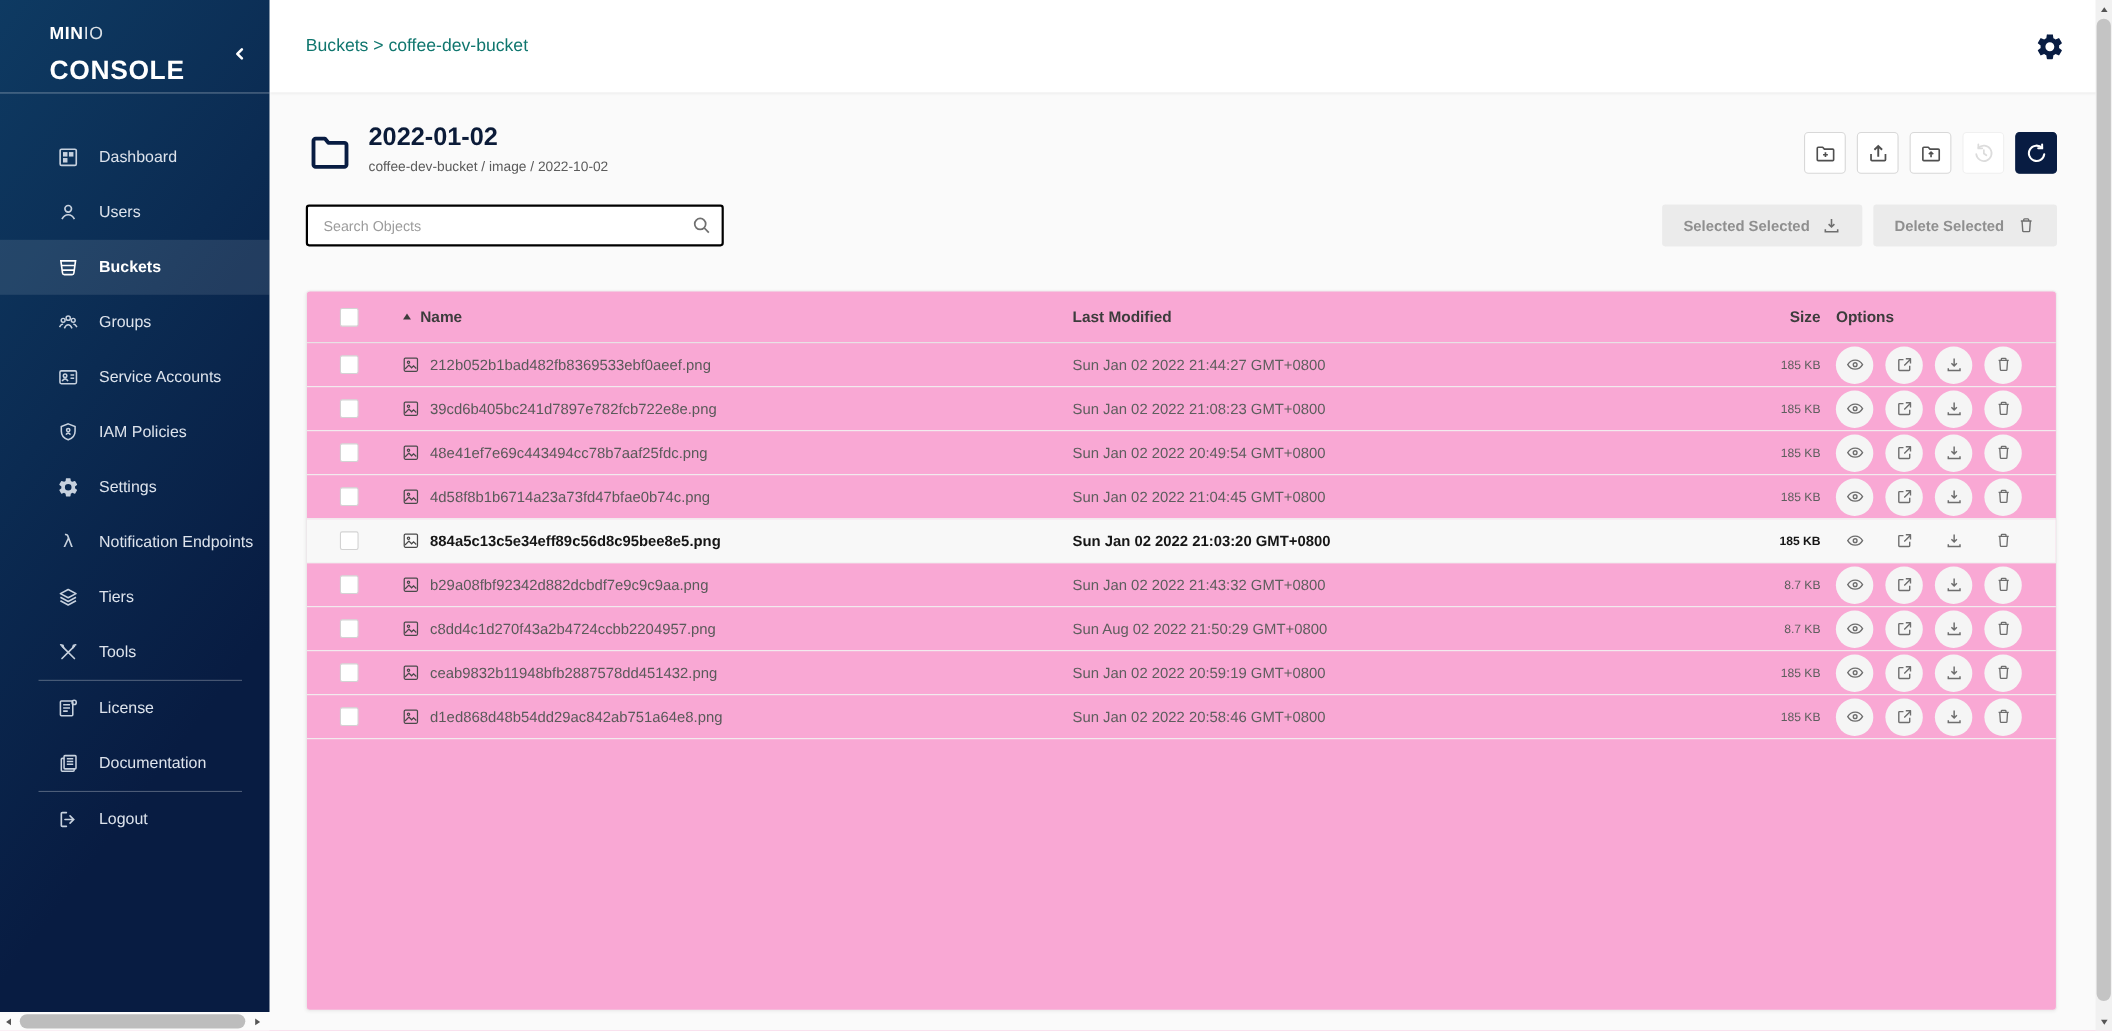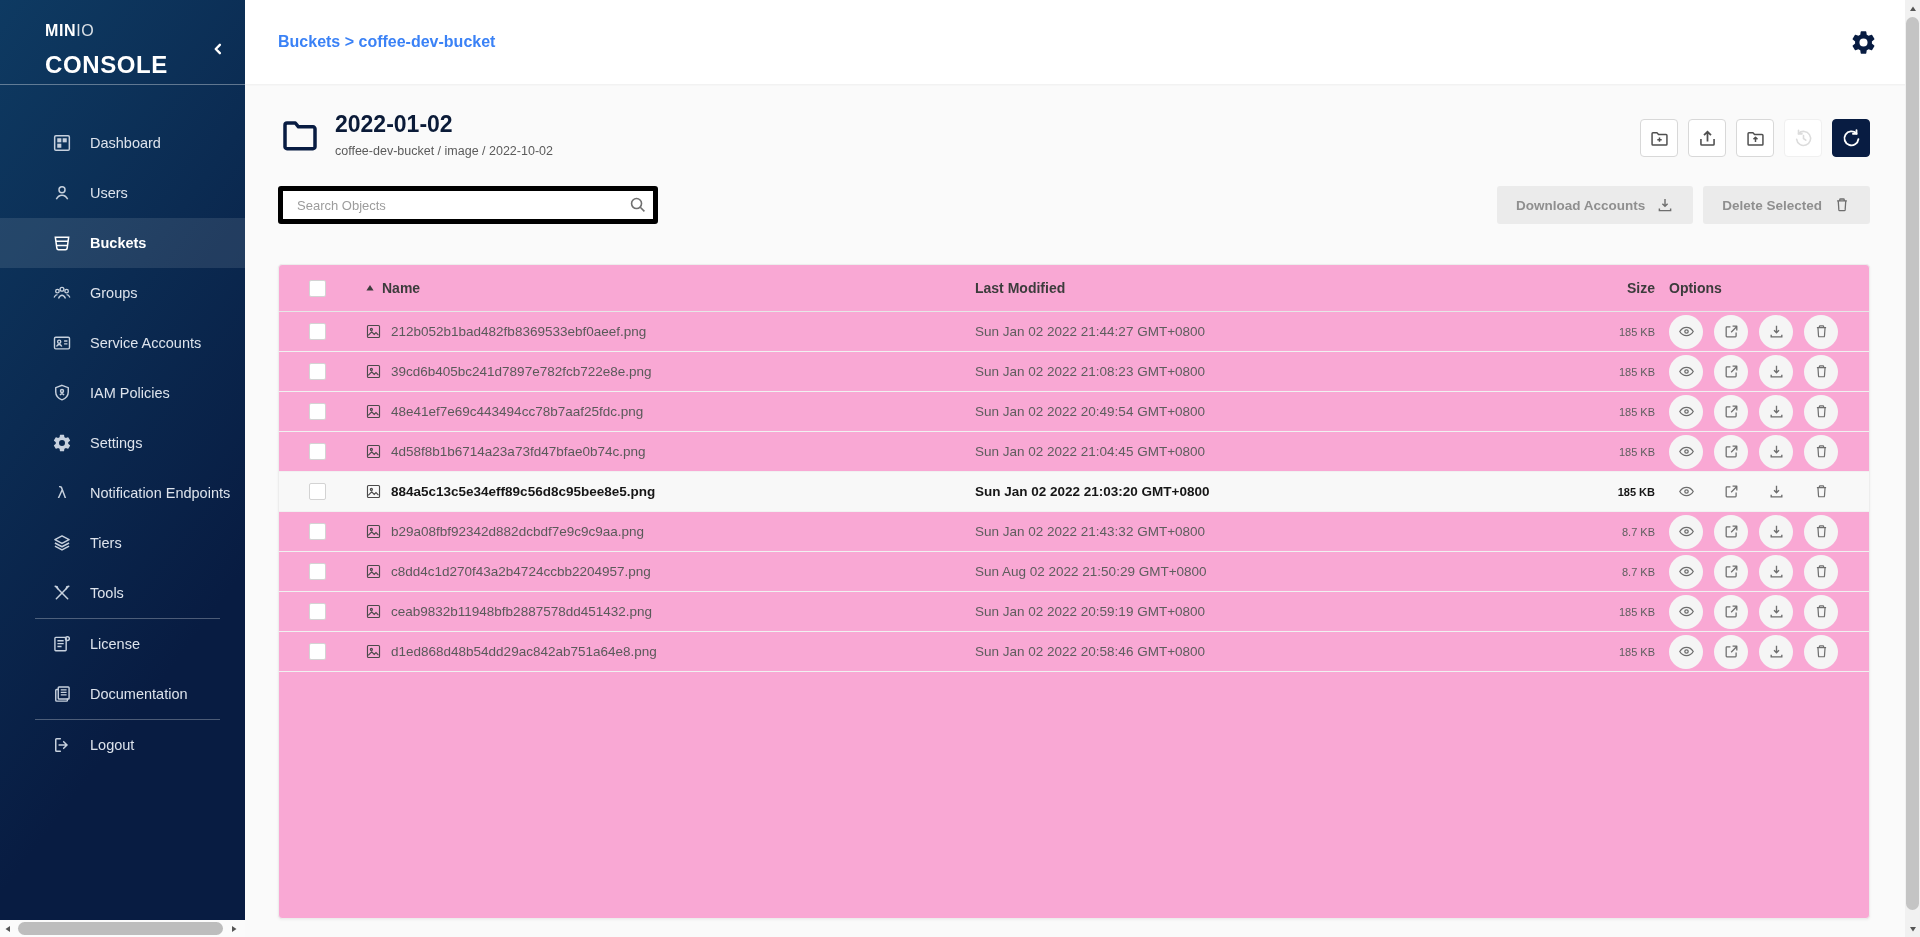--- a/index.html
+++ b/index.html
@@ -39,48 +39,48 @@
   .nav-label { margin-left:18px; font-size:14.5px; color:#DDE3EC; white-space:nowrap; }
   .nav-item.active .nav-label { color:#fff; font-weight:700; }
   .nav-divider { height:1px; background:rgba(255,255,255,.28); margin:0 25px 0 35px; }
 
   
   .main { position:absolute; left:245px; top:0; right:0; height:937px; }
   .topbar {
     height:84px; background:#fff; display:flex; align-items:center;
     padding:0 40px 0 33px; box-shadow:0 1px 2px rgba(0,0,0,.05); position:relative; z-index:2;
   }
-  .breadcrumb { font-size:16px; font-weight:700; color:#3b82f6; }
+  .breadcrumb { font-size:16px; font-weight:400; color:#0f766e; }
   .gear-btn { margin-left:auto; width:30px; height:30px; border:none; background:none; cursor:pointer; color:var(--accent-navy,#081C42); padding:0; }
   .gear-btn svg { width:27px; height:27px; display:block; }
 
   .content { padding:0 50px 0 33px; }
 
   
-  .page-head { display:flex; align-items:center; margin-top:26px; height:48px; }
+  .page-head { display:flex; align-items:flex-end; margin-top:26px; height:48px; }
   .folder-big { width:44px; height:40px; color:var(--accent-navy,#081C42); margin-top:2px; }
   .folder-big svg { width:100%; height:100%; display:block; }
   .title-block { margin-left:13px; }
   .page-title { font-size:23px; font-weight:700; color:#0B1B38; line-height:26px; }
   .page-path { font-size:12.5px; color:#5B5B5B; margin-top:7px; }
   .toolbar { margin-left:auto; display:flex; gap:10px; margin-top:8px; }
   .tool-btn {
     width:38px; height:38px; background:#fff; border:1px solid #D8D8D8; border-radius:4px;
     display:flex; align-items:center; justify-content:center; color:#4F4F4F; cursor:pointer;
   }
   .tool-btn .tb-ic { width:21px; height:21px; display:block; }
   .tool-btn .tb-ic svg { width:100%; height:100%; display:block; }
   .tool-btn.disabled { border-color:#F0F0F0; color:#DCDCDC; cursor:default; }
   .tool-btn.primary { background:var(--accent-navy,#081C42); border-color:var(--accent-navy,#081C42); color:#fff; }
 
   
   .filter-row { display:flex; align-items:center; margin-top:28px; height:38px; }
   .search-wrap { position:relative; width:380px; height:38px; }
   .search-input {
-    width:100%; height:100%; border:5px solid #000000; border-radius:3px; background:#fff;
+    width:100%; height:100%; border:2px solid #000000; border-radius:3px; background:#fff;
     padding:0 40px 0 14px; font-size:13px; color:#333; outline:none;
     font-family:"Liberation Sans","DejaVu Sans",sans-serif;
   }
   .search-input::placeholder { color:#9C9C9C; }
   .search-ic { position:absolute; right:11px; top:9px; width:19px; height:19px; color:#6F6F6F; pointer-events:none; }
   .search-ic svg { width:100%; height:100%; display:block; }
   .sel-btns { margin-left:auto; display:flex; gap:10px; }
   .sel-btn {
     height:38px; padding:0 19px; border:none; border-radius:3px; cursor:pointer;
     background:var(--disabled-button-bg,#EBEBEB); color:var(--disabled-button-text,#8F8F8F);
@@ -358,21 +358,21 @@
           <input class="search-input" type="text" placeholder="Search Objects" style="">
           <span class="search-ic">
               <svg viewBox="0 0 24 24" fill="none" stroke="currentColor" stroke-width="2">
                 <circle cx="10.8" cy="10.8" r="6.3"></circle>
                 <path d="M15.5 15.5l5.2 5.2"></path>
               </svg>
             </span>
         </div>
         <div class="sel-btns">
           <button class="sel-btn">
-            <span>Download Accounts</span>
+            <span>Selected Selected</span>
             <span class="sb-ic">
                 <svg viewBox="0 0 24 24" fill="none" stroke="currentColor" stroke-width="1.9">
                   <path d="M12 4v9.5M8.5 10.3l3.5 3.5 3.5-3.5"></path>
                   <path d="M4.5 16.5v3h15v-3"></path>
                 </svg>
               </span>
           </button>
           <button class="sel-btn">
             <span>Delete Selected</span>
             <span class="sb-ic">

